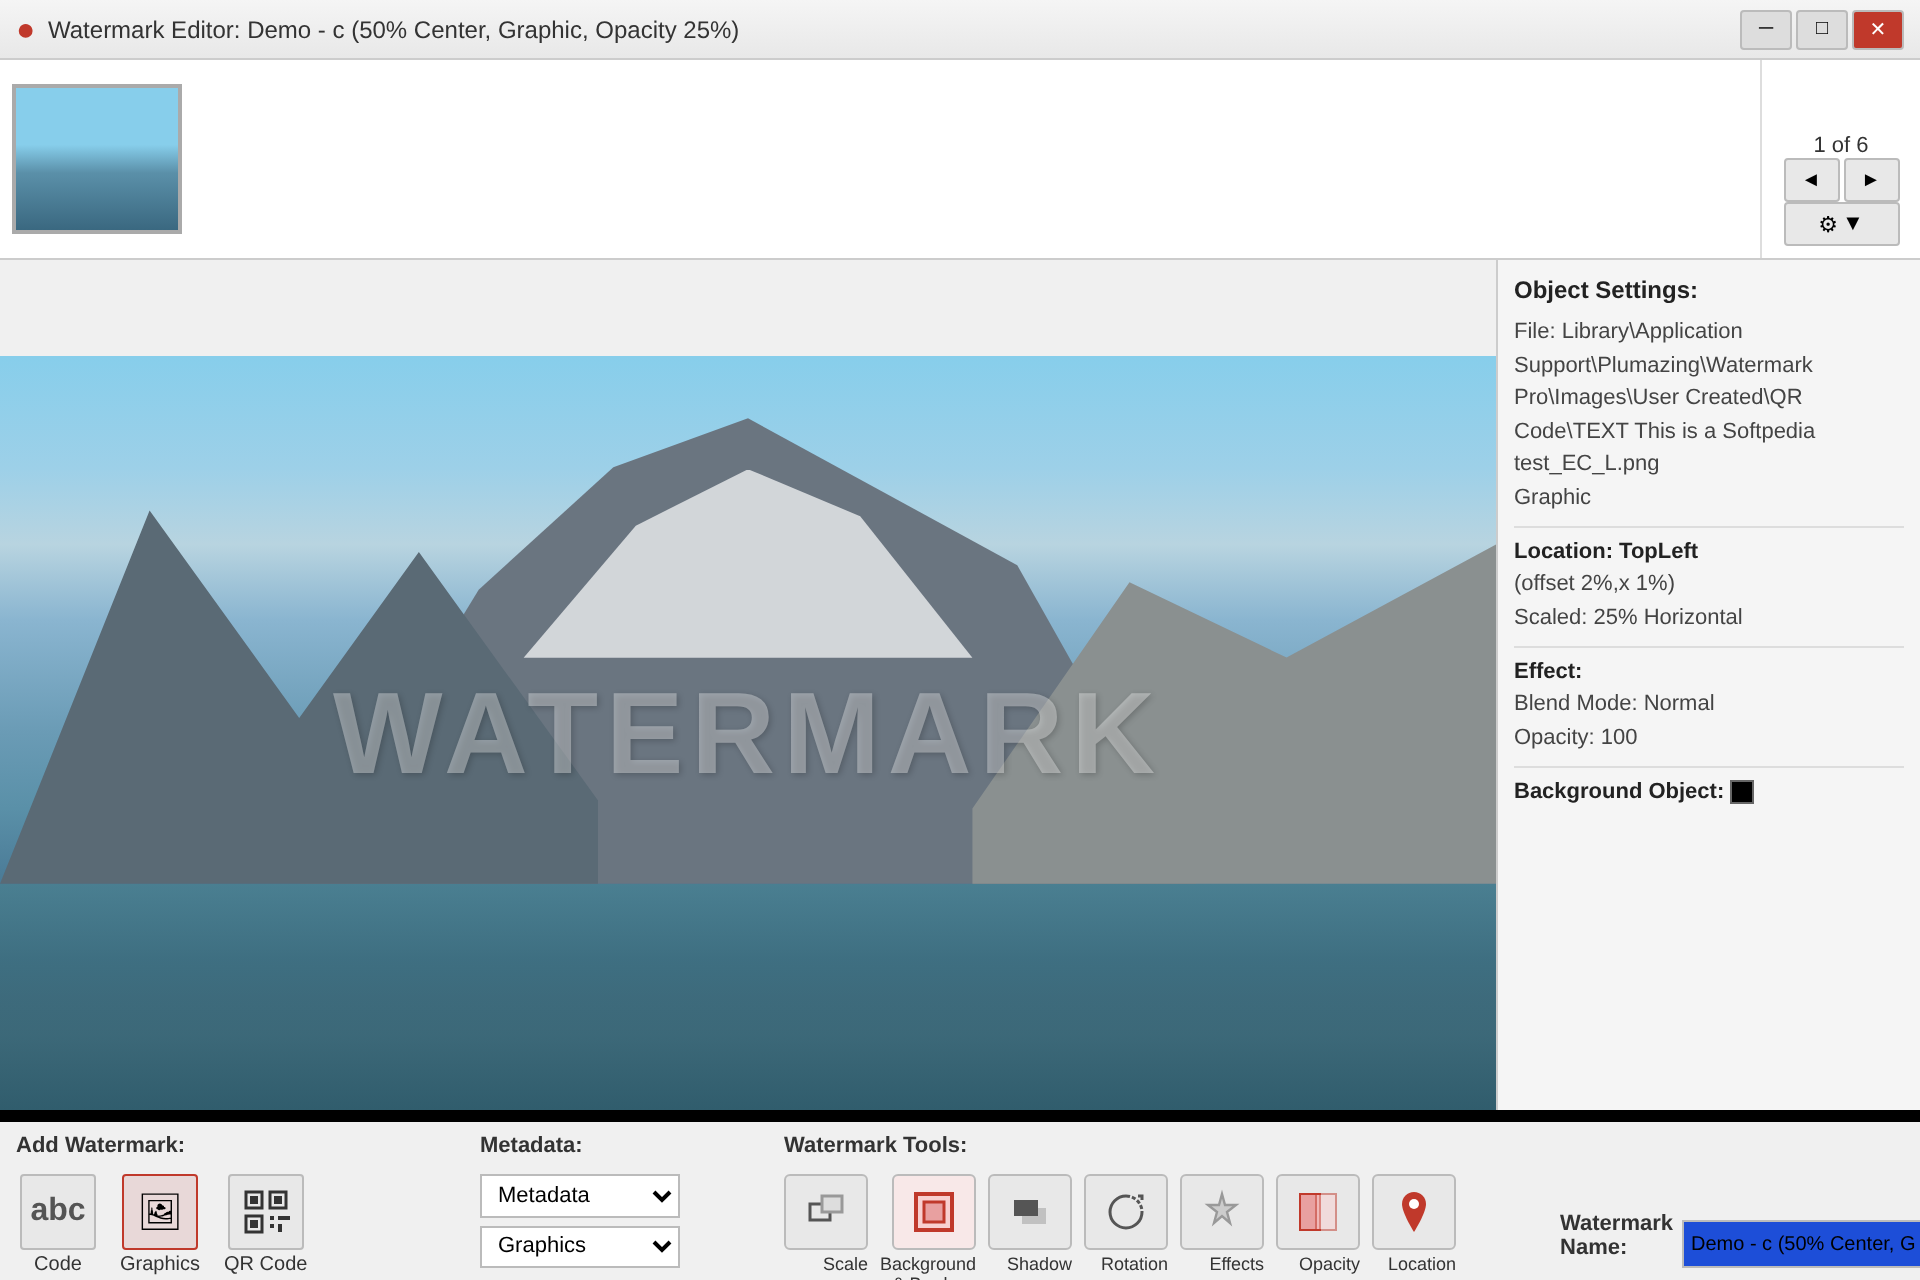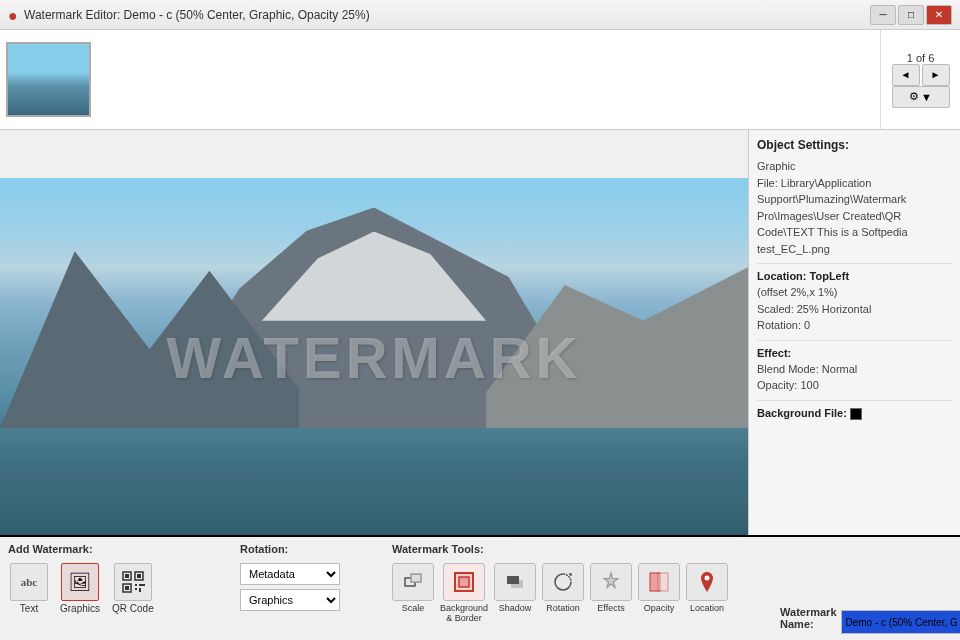--- a/index.html
+++ b/index.html
@@ -65,21 +65,21 @@
       bottom: 0; left: 0; right: 0;
       height: 40%;
       background: linear-gradient(180deg, #5a8fa8 0%, #3a6880 100%);
     }
 
     .nav-panel {
       width: 80px;
       display: flex;
       flex-direction: column;
       align-items: center;
-      justify-content: center;
+      justify-content: flex-end;
       padding: 6px;
       border-left: 1px solid #ddd;
     }
     .nav-counter { font-size: 11px; color: #333; }
     .nav-arrows { display: flex; gap: 2px; }
     .nav-btn {
       width: 28px; height: 22px;
       background: #e8e8e8;
       border: 1px solid #bbb;
       border-radius: 2px;
@@ -223,23 +223,23 @@
       border: 1px solid #666;
     }
     .settings-divider {
       border: none;
       border-top: 1px solid #ddd;
       margin: 6px 0;
     }
 
     
     .bottom-toolbar {
-      height: 105px;
+      height: 85px;
       background: #f0f0f0;
-      border-top: 2px solid #000000;
+      border-top: 6px solid #000000;
       display: flex;
       padding: 6px 8px;
       gap: 22px;
     }
 
     
     .add-watermark-section {
       display: flex;
       flex-direction: column;
       gap: 2px;
@@ -301,21 +301,21 @@
       flex: 1;
     }
     .tools-icons {
       display: flex;
       gap: 6px;
       align-items: flex-start;
     }
     .tool-btn {
       display: flex;
       flex-direction: column;
-      align-items: center;
+      align-items: flex-end;
       gap: 2px;
       cursor: pointer;
     }
     .tool-icon {
       width: 42px; height: 38px;
       background: #e8e8e8;
       border: 1px solid #bbb;
       border-radius: 3px;
       display: flex; align-items: center; justify-content: center;
       font-size: 16px;
@@ -408,49 +408,48 @@
         <div class="mountain-left"></div>
         <div class="mountain-right"></div>
         <div class="mountain-snow"></div>
         <div class="water-reflection"></div>
         <div class="watermark-text-overlay">WATERMARK</div>
       </div>
     </div>
 
     <div class="object-settings">
       <div class="settings-section-title">Object Settings:</div>
+      <div class="settings-value">File: Library\Application Support\Plumazing\Watermark Pro\Images\User Created\QR Code\TEXT This is a Softpedia test_EC_L.png</div>
       <div class="settings-value">Graphic</div>
-      <div class="settings-value">File: Library\Application Support\Plumazing\Watermark Pro\Images\User Created\QR Code\TEXT This is a Softpedia test_EC_L.png</div>
       <hr class="settings-divider">
       <div class="settings-label">Location: TopLeft</div>
       <div class="settings-value">(offset 2%,x 1%)</div>
       <div class="settings-value">Scaled: 25% Horizontal</div>
-      <div class="settings-value">Rotation: 0</div>
       <hr class="settings-divider">
       <div class="settings-label">Effect:</div>
       <div class="settings-value">Blend Mode: Normal</div>
       <div class="settings-value">Opacity: 100</div>
       <hr class="settings-divider">
       <div class="settings-label">
-        <span>Background File:</span>
+        <span>Background Object:</span>
         <span class="color-swatch"></span>
       </div>
     </div>
   </div>
 
   <div class="bottom-toolbar">
 
     <div class="add-watermark-section">
       <div class="section-label">Add Watermark:</div>
       <div class="watermark-types">
         <div class="watermark-type-btn">
           <div class="watermark-type-icon">
-            <span style="font-size:11px;font-family:Liberation Serif, serif;color:#555;font-weight:bold;">abc</span>
-          </div>
-          <span class="watermark-type-label">Text</span>
+            <span style="font-size:16px;font-family:Liberation Sans, sans-serif;color:#555;font-weight:bold;">abc</span>
+          </div>
+          <span class="watermark-type-label">Code</span>
         </div>
         <div class="watermark-type-btn">
           <div class="watermark-type-icon" style="background:#e8d8d8; border-color:#c0392b;">
             <span style="font-size:18px;">🖼</span>
           </div>
           <span class="watermark-type-label">Graphics</span>
         </div>
         <div class="watermark-type-btn">
           <div class="watermark-type-icon">
             <svg width="24" height="24" viewBox="0 0 24 24" fill="#333">
@@ -468,21 +467,21 @@
             </svg>
           </div>
           <span class="watermark-type-label">QR Code</span>
         </div>
       </div>
     </div>
 
     <div style="width:1px; background:#ccc; margin:0 4px; align-self:stretch;"></div>
 
     <div class="libraries-section">
-      <div class="section-label">Rotation:</div>
+      <div class="section-label">Metadata:</div>
       <select class="lib-select">
         <option>Metadata</option>
       </select>
       <select class="lib-select">
         <option>Graphics</option>
       </select>
     </div>
 
     <div style="width:1px; background:#ccc; margin:0 4px; align-self:stretch;"></div>
 

